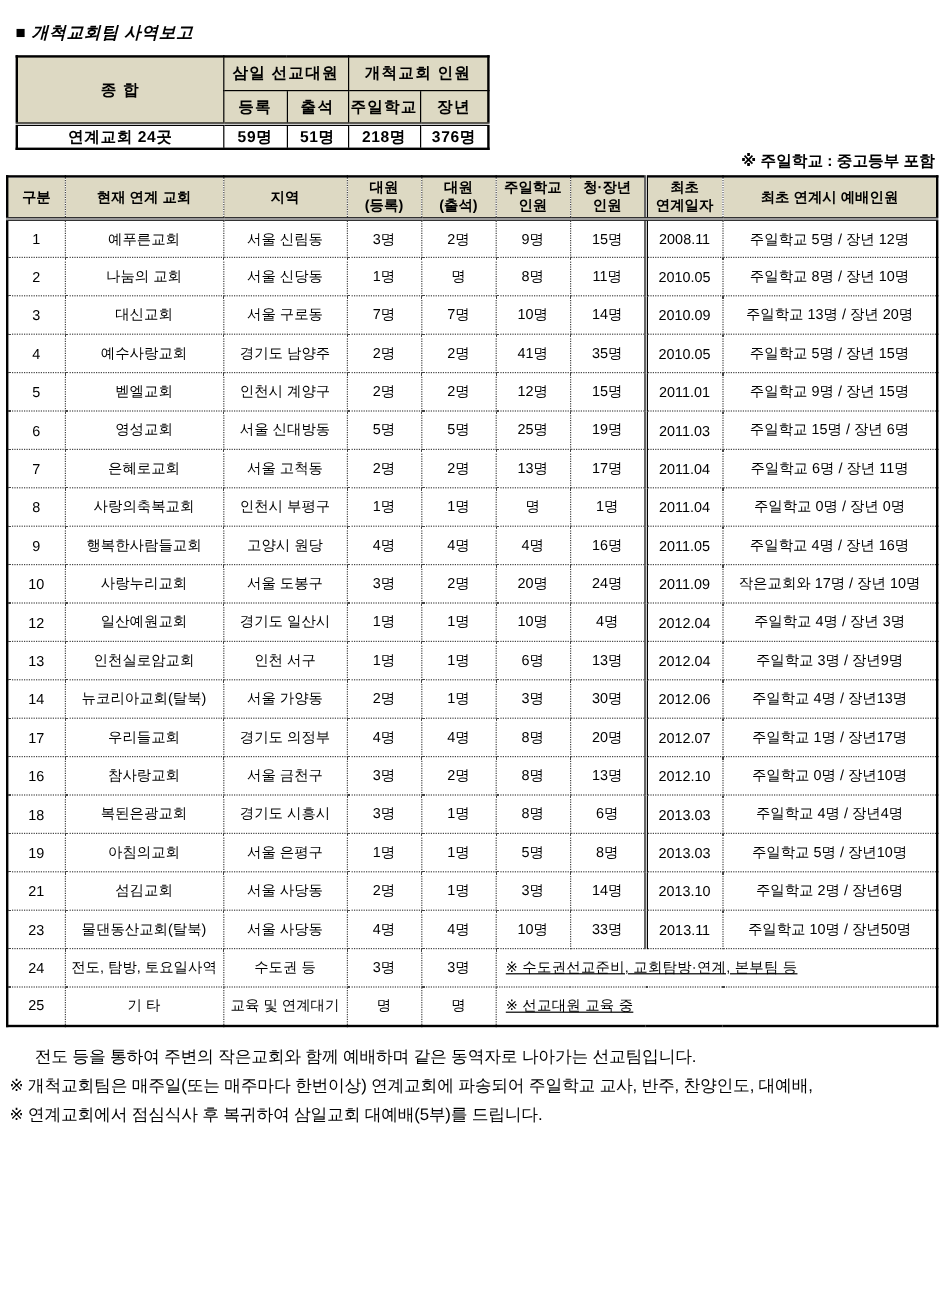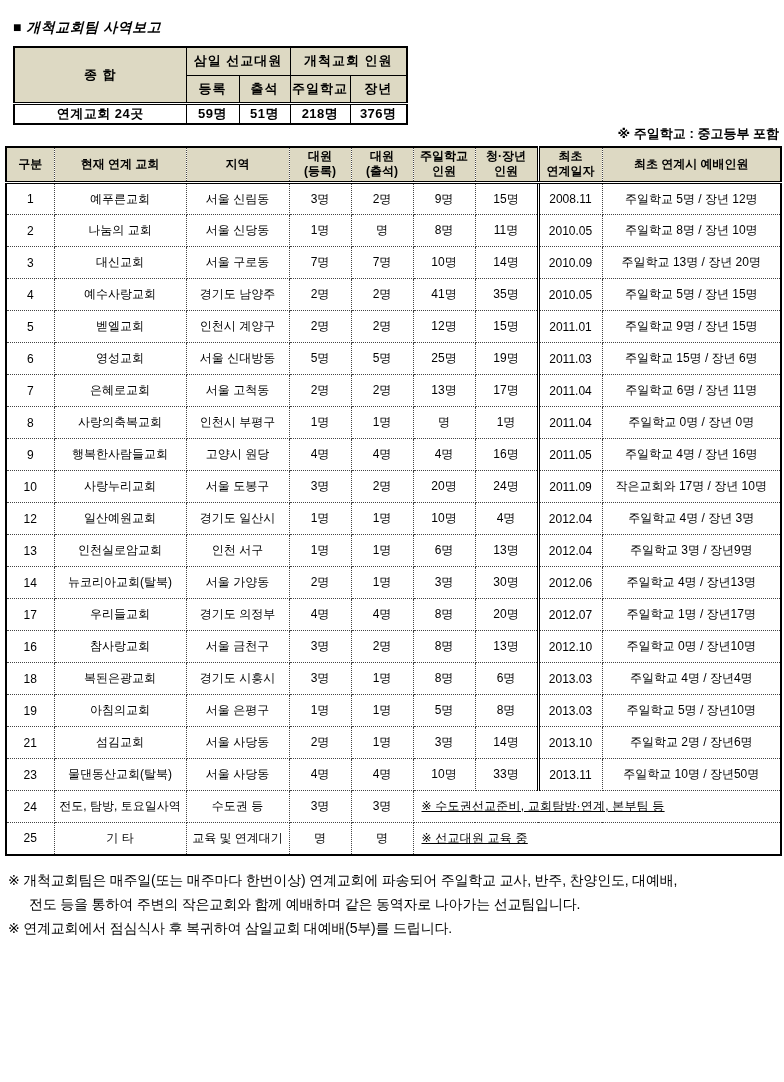--- a/index.html
+++ b/index.html
@@ -357,18 +357,18 @@
           <td>기 타</td>
           <td>교육 및 연계대기</td>
           <td>명</td>
           <td>명</td>
           <td class="merged" colspan="4">※ 선교대원 교육 중</td>
         </tr>
       </tbody>
   </table>
 
   <div class="footnotes" id="footnotes">
+      <div class="fline indent">전도 등을 통하여 주변의 작은교회와 함께 예배하며 같은 동역자로 나아가는 선교팀입니다.</div>
       <div class="fline">※ 개척교회팀은 매주일(또는 매주마다 한번이상) 연계교회에 파송되어 주일학교 교사, 반주, 찬양인도, 대예배,</div>
-      <div class="fline indent">전도 등을 통하여 주변의 작은교회와 함께 예배하며 같은 동역자로 나아가는 선교팀입니다.</div>
       <div class="fline">※ 연계교회에서 점심식사 후 복귀하여 삼일교회 대예배(5부)를 드립니다.</div>
     </div>
 
 </div>
 
 </body></html>

